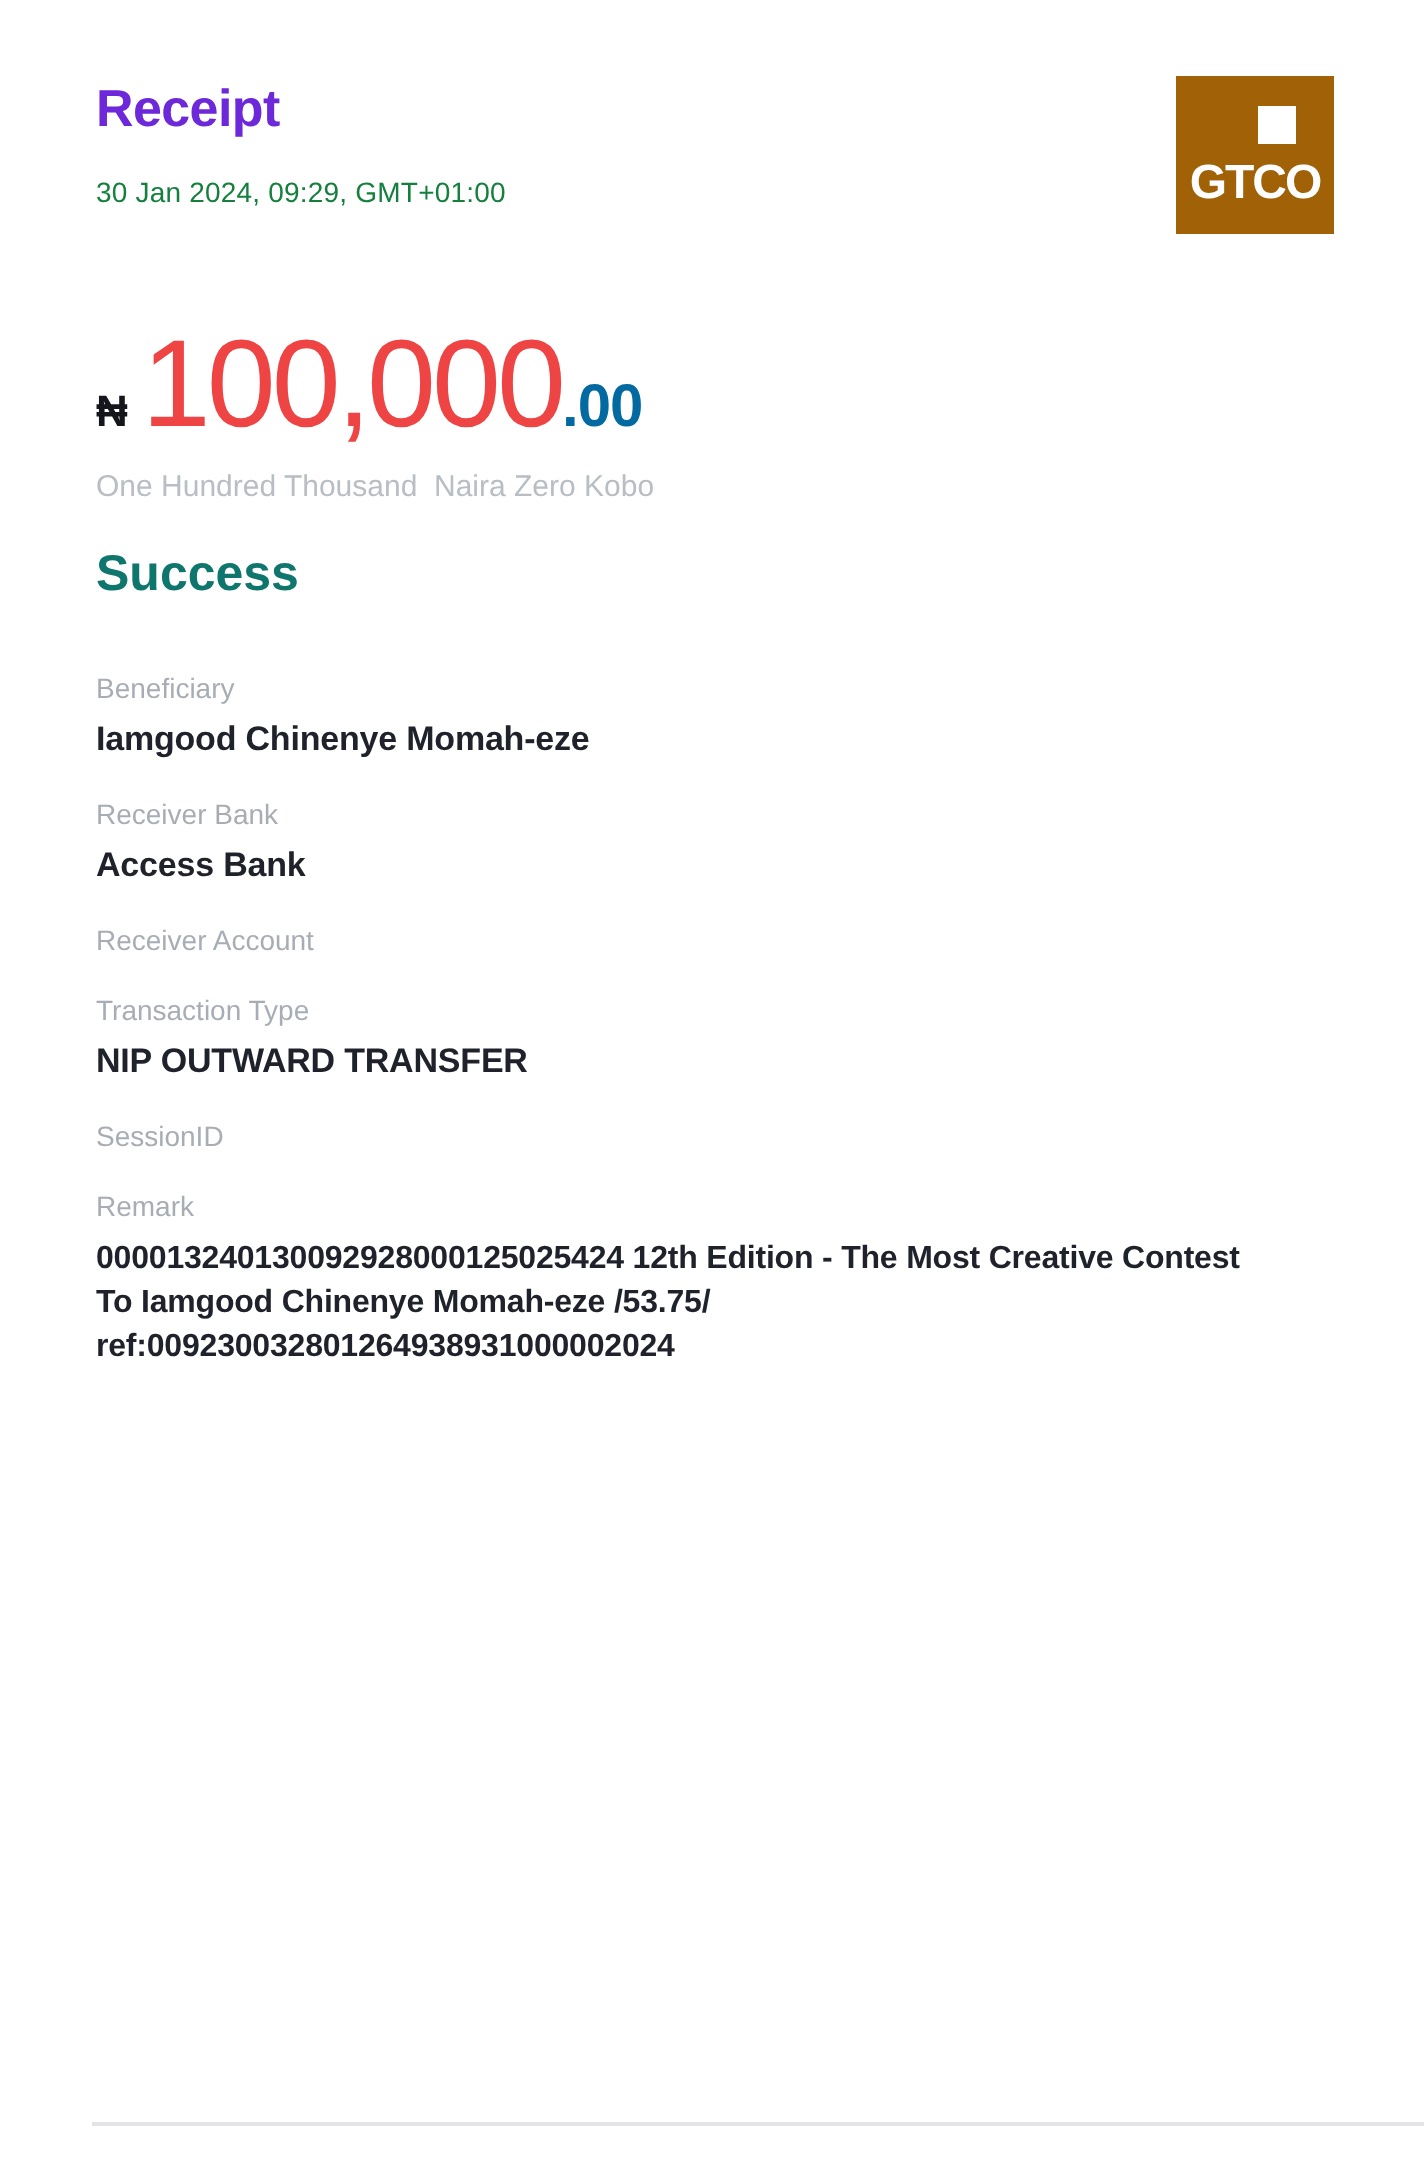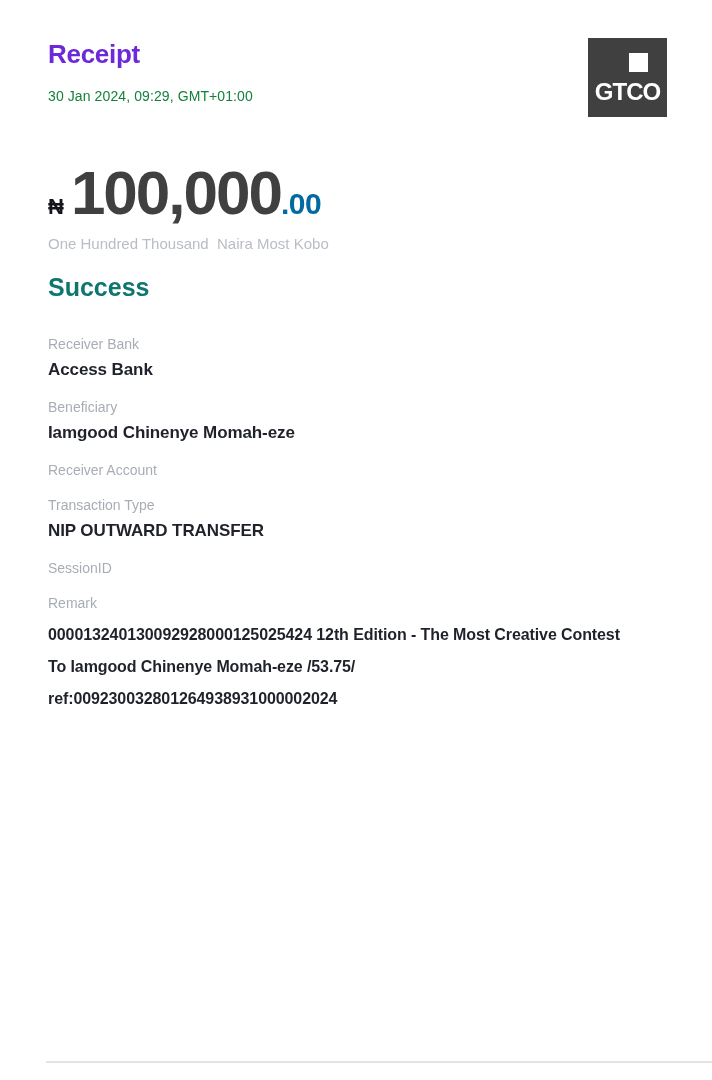--- a/index.html
+++ b/index.html
@@ -29,21 +29,21 @@
     letter-spacing: 0.1px;
   }
 
   
   .logo {
     position: absolute;
     left: 588px;
     top: 38px;
     width: 79px;
     height: 79px;
-    background: #404040;
+    background: #a16207;
   }
   .logo-sq {
     position: absolute;
     left: 41px;
     top: 15px;
     width: 19px;
     height: 19px;
     background: #ffffff;
   }
   .logo-text {
@@ -63,22 +63,22 @@
   .amount-block { position: absolute; left: 48px; top: 162px; }
   .amount-line { display: flex; align-items: baseline; }
   .currency {
     font-size: 22px;
     font-weight: bold;
     color: #14161B;
     margin-right: 7px;
   }
   .amount-major {
     font-size: 62px;
-    font-weight: bold;
-    color: #404040;
+    font-weight: normal;
+    color: #ef4444;
     letter-spacing: -2px;
     line-height: 1;
   }
   .amount-minor {
     font-size: 30px;
     font-weight: bold;
     color: #0369a1;
     letter-spacing: -0.5px;
   }
   .amount-words {
@@ -109,21 +109,21 @@
   }
   .field-value {
     font-size: 17px;
     font-weight: bold;
     color: #1F222A;
     line-height: 20px;
     letter-spacing: -0.1px;
   }
   .field-value.remark {
     font-size: 16px;
-    line-height: 32px;
+    line-height: 22px;
     white-space: pre-line;
   }
   .redaction {
     display: inline-block;
     vertical-align: -2px;
     margin: 0 1px;
     transform: rotate(-1.5deg);
   }
 
   
@@ -150,35 +150,35 @@
     <span class="logo-sq"></span>
     <span class="logo-text">GTCO</span>
   </div>
 
   <div class="amount-block">
     <div class="amount-line">
       <span class="currency">₦</span>
       <span class="amount-major">100,000</span>
       <span class="amount-minor">.00</span>
     </div>
-    <div class="amount-words">One Hundred Thousand  Naira Most Kobo</div>
+    <div class="amount-words">One Hundred Thousand  Naira Zero Kobo</div>
   </div>
 
   <div class="status">Success</div>
 
   <div class="fields">
+
+    <div class="field">
+      <div class="field-label">Beneficiary</div>
+      <div class="field-value">Iamgood Chinenye Momah-eze</div>
+    </div>
 
     <div class="field">
       <div class="field-label">Receiver Bank</div>
       <div class="field-value">Access Bank</div>
-    </div>
-
-    <div class="field">
-      <div class="field-label">Beneficiary</div>
-      <div class="field-value">Iamgood Chinenye Momah-eze</div>
     </div>
 
     <div class="field">
       <div class="field-label">Receiver Account</div>
     </div>
 
     <div class="field">
       <div class="field-label">Transaction Type</div>
       <div class="field-value">NIP OUTWARD TRANSFER</div>
     </div>

